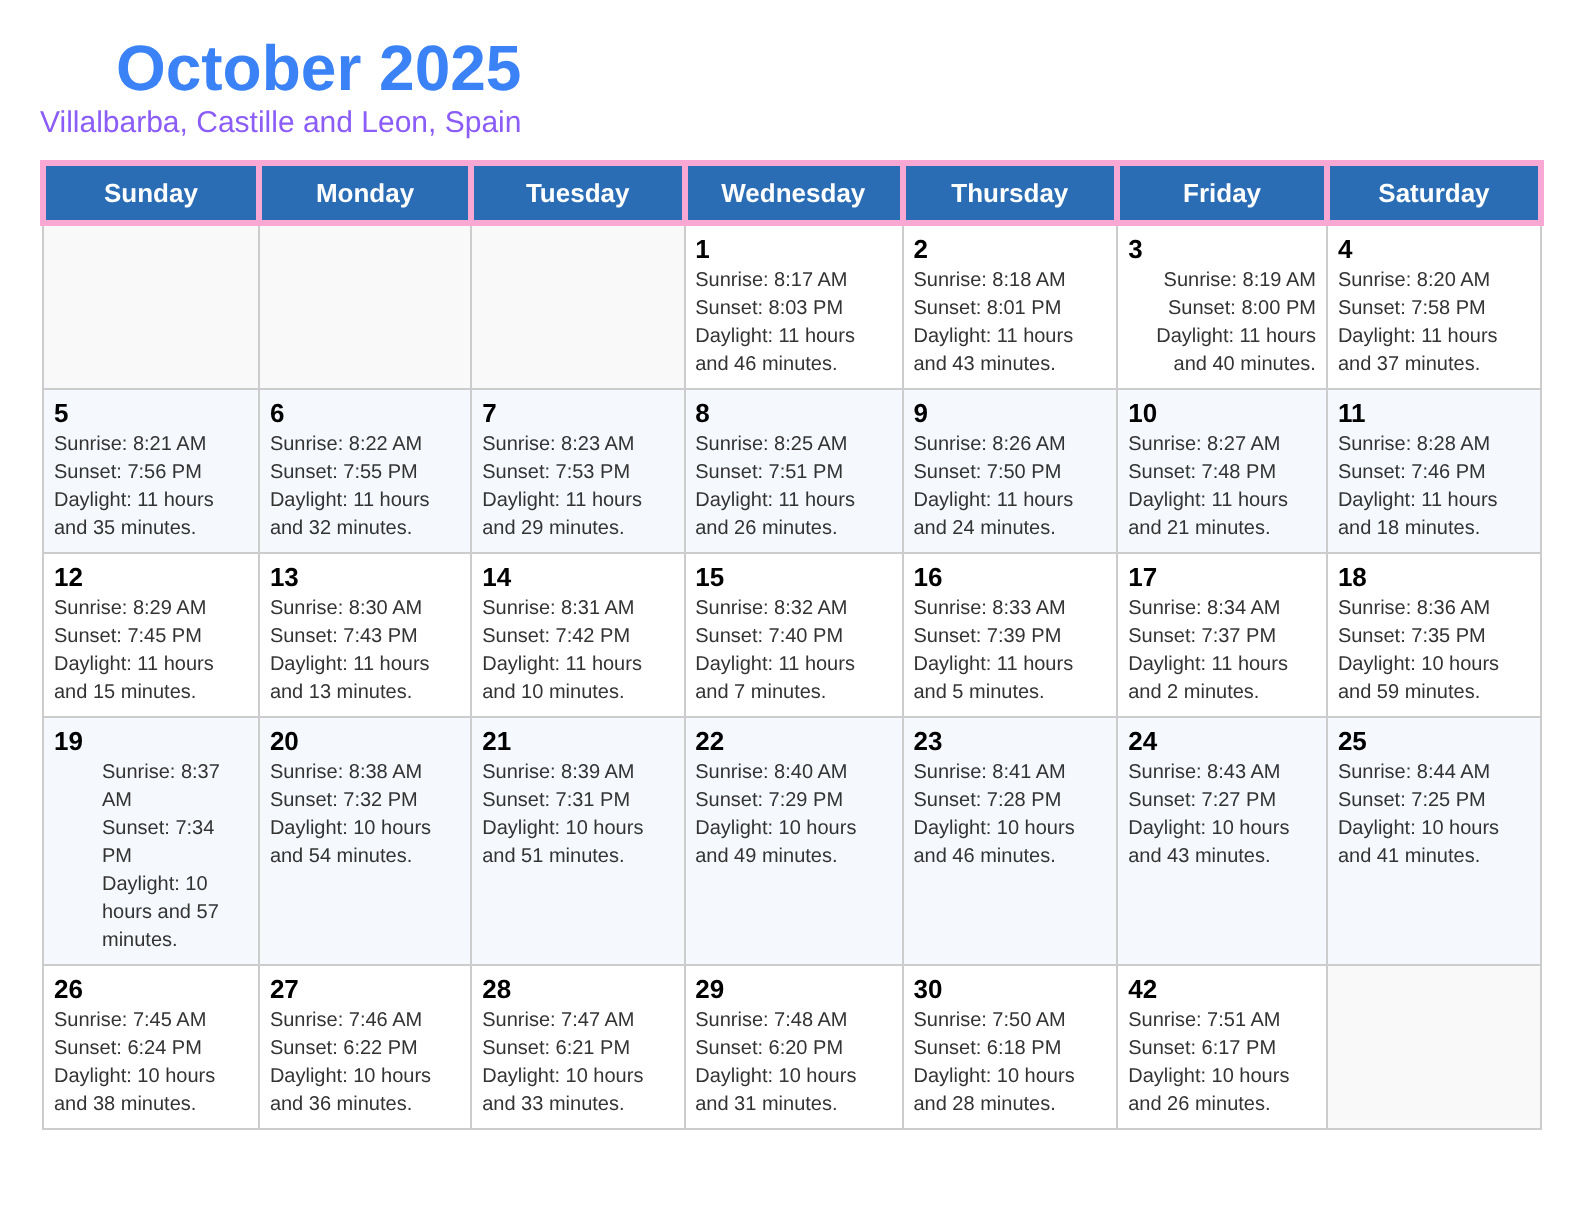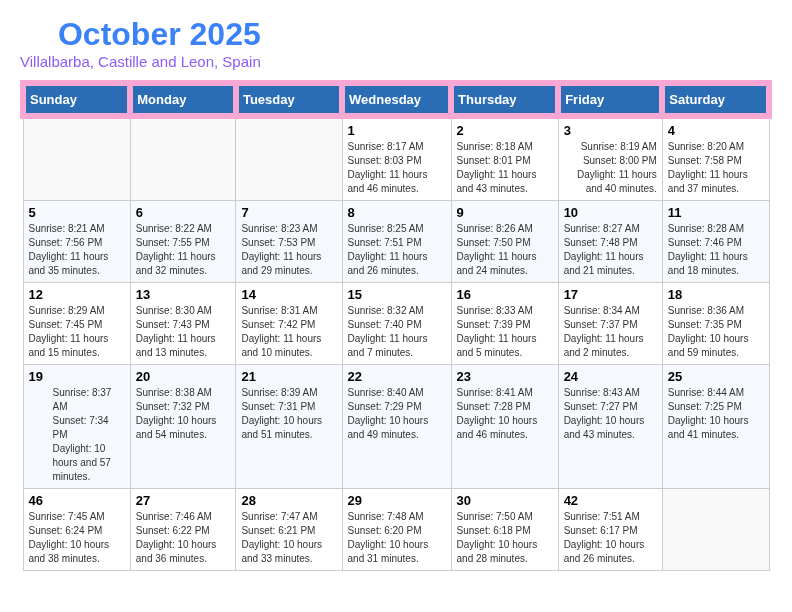--- a/index.html
+++ b/index.html
@@ -56,22 +56,22 @@
       width: 100%;
       border-collapse: collapse;
       border: 1px solid #ccc;
     }
     .calendar th {
       background-color: #2a6db5;
       color: #fff;
       font-size: 13px;
       font-weight: bold;
       padding: 6px 4px;
-      text-align: left;
-      border: 6px solid #f9a8d4;
+      text-align: center;
+      border: 3px solid #f9a8d4;
     }
     .calendar td {
       border: 1px solid #ccc;
       vertical-align: top;
       padding: 4px 5px;
       width: 113px;
       min-height: 80px;
       font-size: 10.5px;
       color: #333;
       background: #fff;
@@ -276,21 +276,21 @@
         </td>
         <td>
           <div class="day-number">25</div>
           <div class="day-info" style="white-space: pre-line;">Sunrise: 8:44 AM
 Sunset: 7:25 PM
 Daylight: 10 hours and 41 minutes.</div>
         </td>
       </tr>
       <tr>
         <td>
-          <div class="day-number">46</div>
+          <div class="day-number">26</div>
           <div class="day-info" style="white-space: pre-line;">Sunrise: 7:45 AM
 Sunset: 6:24 PM
 Daylight: 10 hours and 38 minutes.</div>
         </td>
         <td>
           <div class="day-number">27</div>
           <div class="day-info" style="white-space: pre-line;">Sunrise: 7:46 AM
 Sunset: 6:22 PM
 Daylight: 10 hours and 36 minutes.</div>
         </td>

